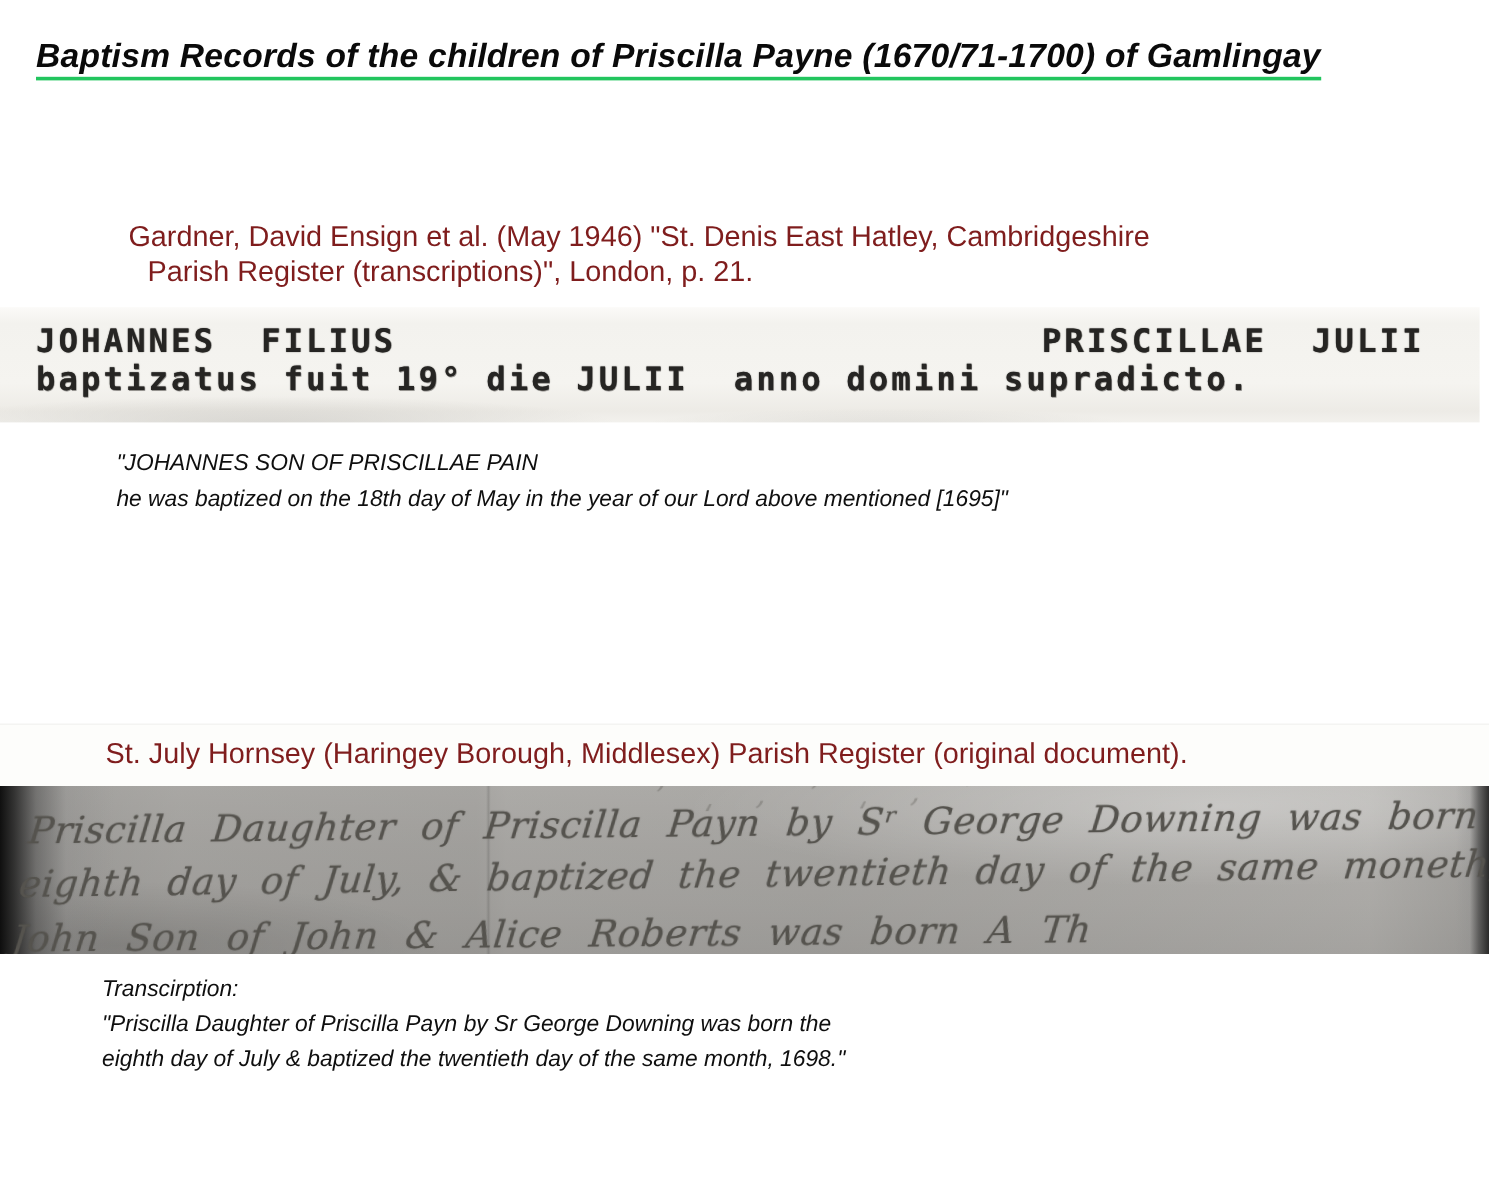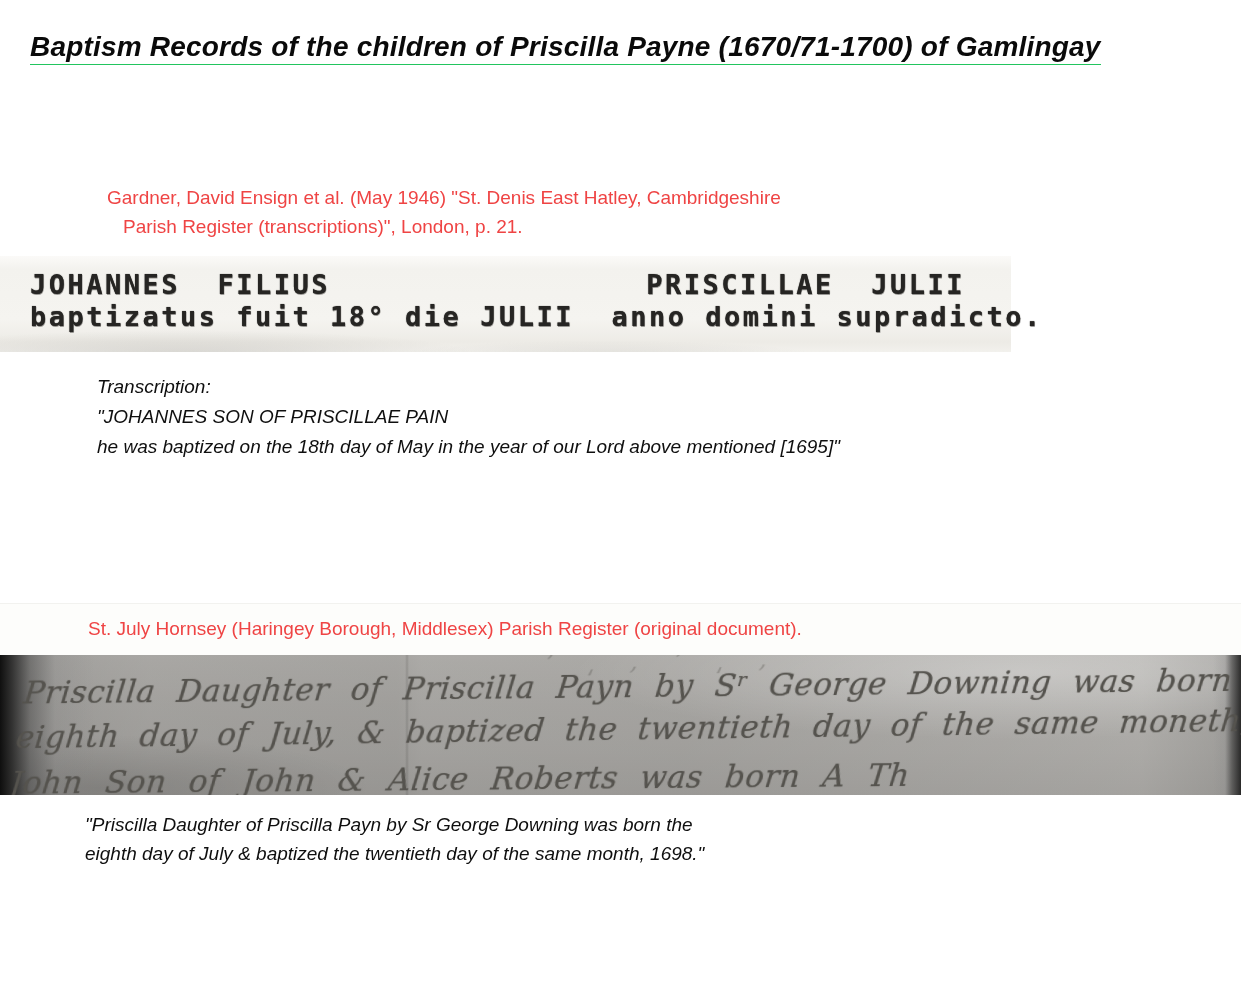--- a/index.html
+++ b/index.html
@@ -14,36 +14,36 @@
   .abs { position: absolute; }
 
   
   .page-title {
     left: 30px; top: 31px;
     font-size: 28px; font-weight: bold; font-style: italic;
     letter-spacing: 0.2px; color: #0a0a0a;
     white-space: nowrap;
   }
   .page-title .underlined {
-    border-bottom: 1px solid #22c55e;
+    border-bottom: 3px solid #22c55e;
     padding-bottom: 2px;
   }
 
   
   .citation {
-    font-size: 19px; line-height: 29px; color: #ef4444;
+    font-size: 24px; line-height: 29px; color: #7f1d1d;
     white-space: nowrap;
   }
   .citation-1 { left: 107px; top: 183px; }
   .citation-1 .line-2 { margin-left: 16px; }
   .citation-2 { left: 88px; top: 614px; }
 
   
   .scan-typewriter {
-    left: 0; top: 256px; width: 1011px; height: 96px;
+    left: 0; top: 256px; width: 1233px; height: 96px;
     background:
       radial-gradient(ellipse 420px 34px at 18% 102%, rgba(120,118,112,0.22), rgba(0,0,0,0) 70%),
       radial-gradient(ellipse 300px 22px at 60% 104%, rgba(140,138,132,0.18), rgba(0,0,0,0) 70%),
       linear-gradient(180deg, #fbfaf8 0%, #f3f2ee 14%, #f5f4f0 66%, #edebe6 90%, #f2f1ed 100%);
   }
   .typew {
     font-family: "DejaVu Sans Mono", monospace;
     font-weight: bold;
     font-size: 27px;
     letter-spacing: 2.5px;
@@ -137,37 +137,37 @@
   <div class="line-1">Gardner, David Ensign et al. (May 1946) "St. Denis East Hatley, Cambridgeshire</div>
   <div class="line-2">Parish Register (transcriptions)", London, p. 21.</div>
 </div>
 
 <div class="abs scan-typewriter">
   <div class="row1">
     <span class="typew">JOHANNES  FILIUS</span>
     <span class="typew">PRISCILLAE  JULII</span>
   </div>
   <div class="row2">
-    <span class="typew">baptizatus fuit 18° die JULII  anno domini supradicto.</span>
+    <span class="typew">baptizatus fuit 19° die JULII  anno domini supradicto.</span>
   </div>
 </div>
 
 <div class="abs transcription transcription-1">
-  <div>Transcription:</div>
   <div>"JOHANNES SON OF PRISCILLAE PAIN</div>
   <div>he was baptized on the 18th day of May in the year of our Lord above mentioned [1695]"</div>
 </div>
 
 <div class="abs band"></div>
 <div class="abs citation citation-2">St. July Hornsey (Haringey Borough, Middlesex) Parish Register (original document).</div>
 
 <div class="abs scan-handwritten">
   <div class="seam"></div>
   <div class="hw hw-faint">ʼ ͵ ‚ ʼ ͵ ‚ ʼ</div>
   <div class="hw hw-line1">Priscilla Daughter of Priscilla Payn by Sʳ George Downing was born the</div>
   <div class="hw hw-line2">eighth day of July, &amp; baptized the twentieth day of the same moneth, 1698.</div>
   <div class="hw hw-line3">John Son of John &amp; Alice Roberts was born A Th</div>
 </div>
 
 <div class="abs transcription transcription-2">
+  <div>Transcirption:</div>
   <div>"Priscilla Daughter of Priscilla Payn by Sr George Downing was born the</div>
   <div>eighth day of July &amp; baptized the twentieth day of the same month, 1698."</div>
 </div>
 
 </body></html>

